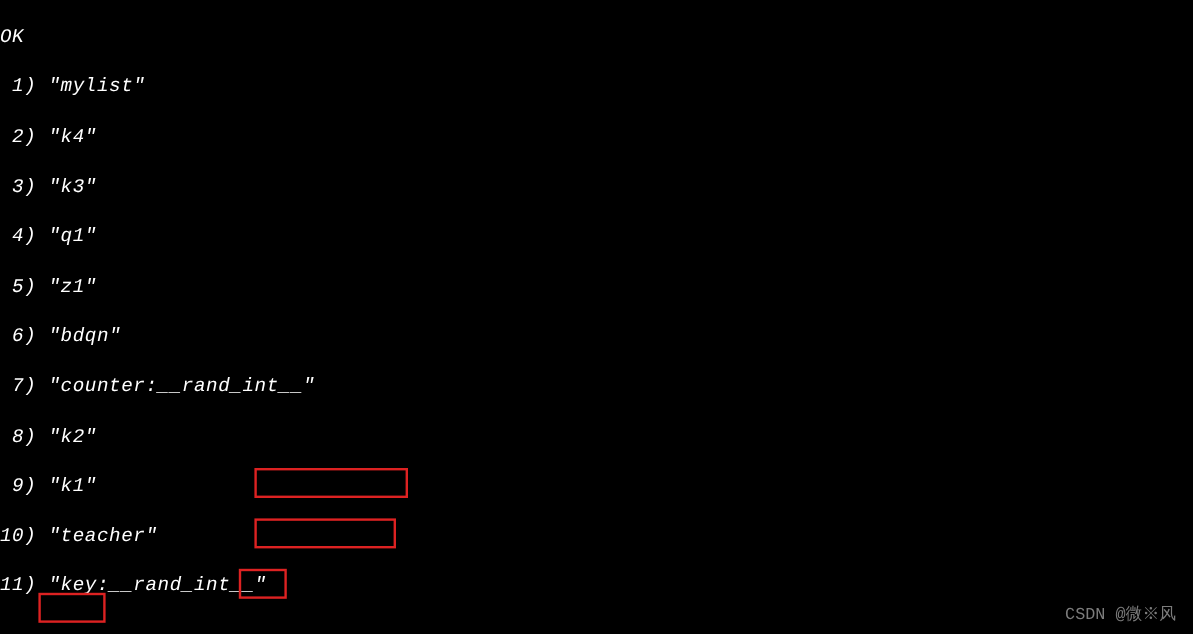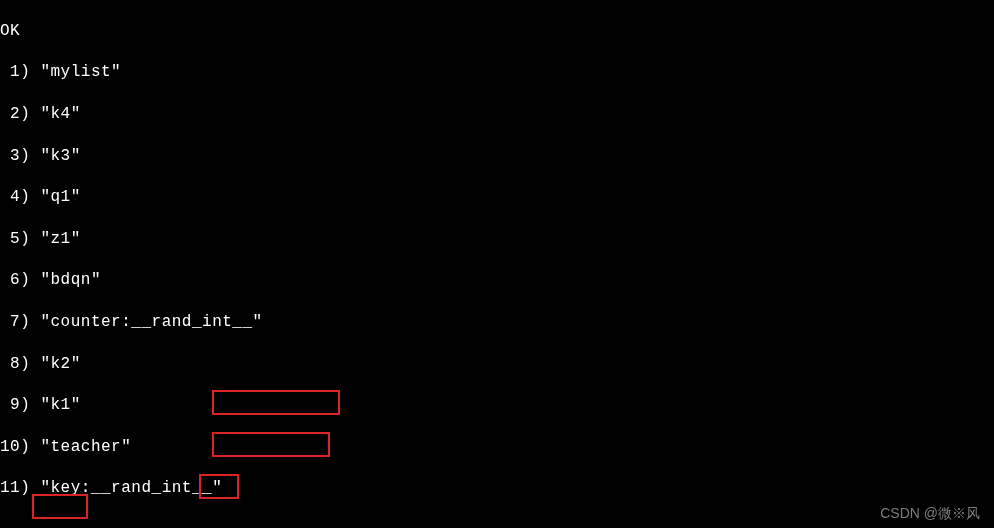--- a/index.html
+++ b/index.html
@@ -12,37 +12,37 @@
       width: 994px;
       height: 528px;
       overflow: hidden;
       position: relative;
       padding: 0;
     }
     .terminal {
       white-space: pre;
       letter-spacing: 0.5px;
     }
-    .line { display: block; position: relative; }
+    .line { display: block; position: relative; font-style: italic; }
     .redbox {
       position: absolute;
       border: 2px solid #d22;
       pointer-events: none;
     }
     .box1 { left: 212px; top: 390px; width: 128px; height: 25px; }
     .box2 { left: 212px; top: 432px; width: 118px; height: 25px; }
     .box3 { left: 199px; top: 474px; width: 40px; height: 25px; }
     .box4 { left: 32px; top: 494px; width: 56px; height: 25px; }
     .watermark {
       position: absolute;
       right: 14px;
       bottom: 6px;
       color: #9b9b9b;
       font-size: 14px;
-      font-family: Liberation Sans, sans-serif;
+      font-family: Liberation Mono, monospace;
       opacity: 0.8;
     }
   </style>
 </head>
 <body>
 
 <div class="terminal">
 <span class="line">OK</span>
 <span class="line"> 1) "mylist"</span>
 <span class="line"> 2) "k4"</span>

